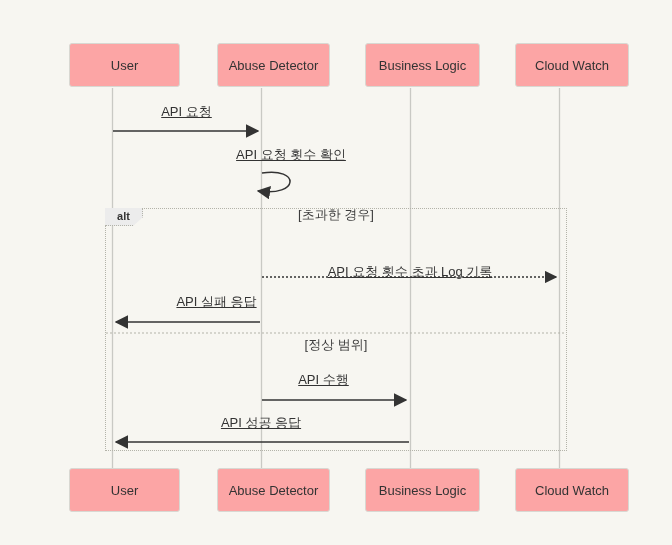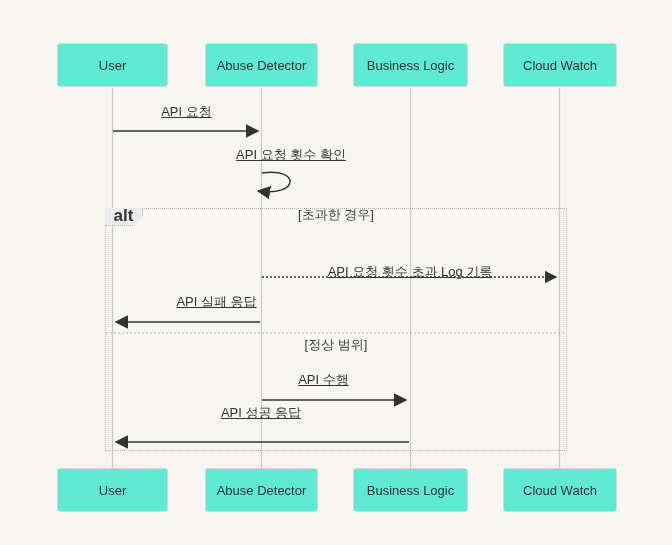--- a/index.html
+++ b/index.html
@@ -17,29 +17,30 @@
     color: #333333;
   }
   .svg-layer {
     position: absolute;
     left: 0; top: 0;
     width: 672px; height: 545px;
   }
   .actor-box {
     position: absolute;
     height: 44px;
-    background: #5eead4;
+    background: #fca5a5;
     border: 1px solid #d8d8d2;
     border-radius: 3px;
     display: flex;
     align-items: center;
     justify-content: center;
     font-size: 13px;
     color: #333333;
     box-sizing: border-box;
+    margin-left: 12px;
   }
   .msg-label {
     position: absolute;
     text-align: center;
     font-size: 13px;
     color: #333333;
     white-space: nowrap;
     text-decoration: underline;
   }
   .alt-frame {
@@ -54,21 +55,21 @@
   .alt-tab {
     position: absolute;
     left: 105px;
     top: 208px;
     width: 38px;
     height: 18px;
     background: #ececec;
     border-right: 1px dotted #b3b3a9;
     border-bottom: 1px dotted #b3b3a9;
     clip-path: polygon(0 0, 100% 0, 100% 50%, 74% 100%, 0 100%);
-    font-size: 17px;
+    font-size: 11px;
     font-weight: bold;
     color: #333333;
     display: flex;
     align-items: center;
     justify-content: center;
     box-sizing: border-box;
     padding-bottom: 2px;
   }
   .alt-condition {
     position: absolute;
@@ -125,15 +126,15 @@
   <div class="actor-box" style="left:57px;  top:468px; width:111px;">User</div>
   <div class="actor-box" style="left:205px; top:468px; width:113px;">Abuse Detector</div>
   <div class="actor-box" style="left:353px; top:468px; width:115px;">Business Logic</div>
   <div class="actor-box" style="left:503px; top:468px; width:114px;">Cloud Watch</div>
 
   <div class="msg-label" style="left:112px; top:103px; width:149px;">API 요청</div>
   <div class="msg-label" style="left:211px; top:146px; width:160px;">API 요청 횟수 확인</div>
   <div class="msg-label" style="left:261px; top:247px; width:298px;margin-top:16px;">API 요청 횟수 초과 Log 기록</div>
   <div class="msg-label" style="left:112px; top:293px; width:149px;padding-left:30px;">API 실패 응답</div>
   <div class="msg-label" style="left:249px; top:371px; width:149px;">API 수행</div>
-  <div class="msg-label" style="left:112px; top:404px; width:298px;">API 성공 응답</div>
+  <div class="msg-label" style="left:112px; top:414px; width:298px;">API 성공 응답</div>
 
 </div>
 
 </body></html>

